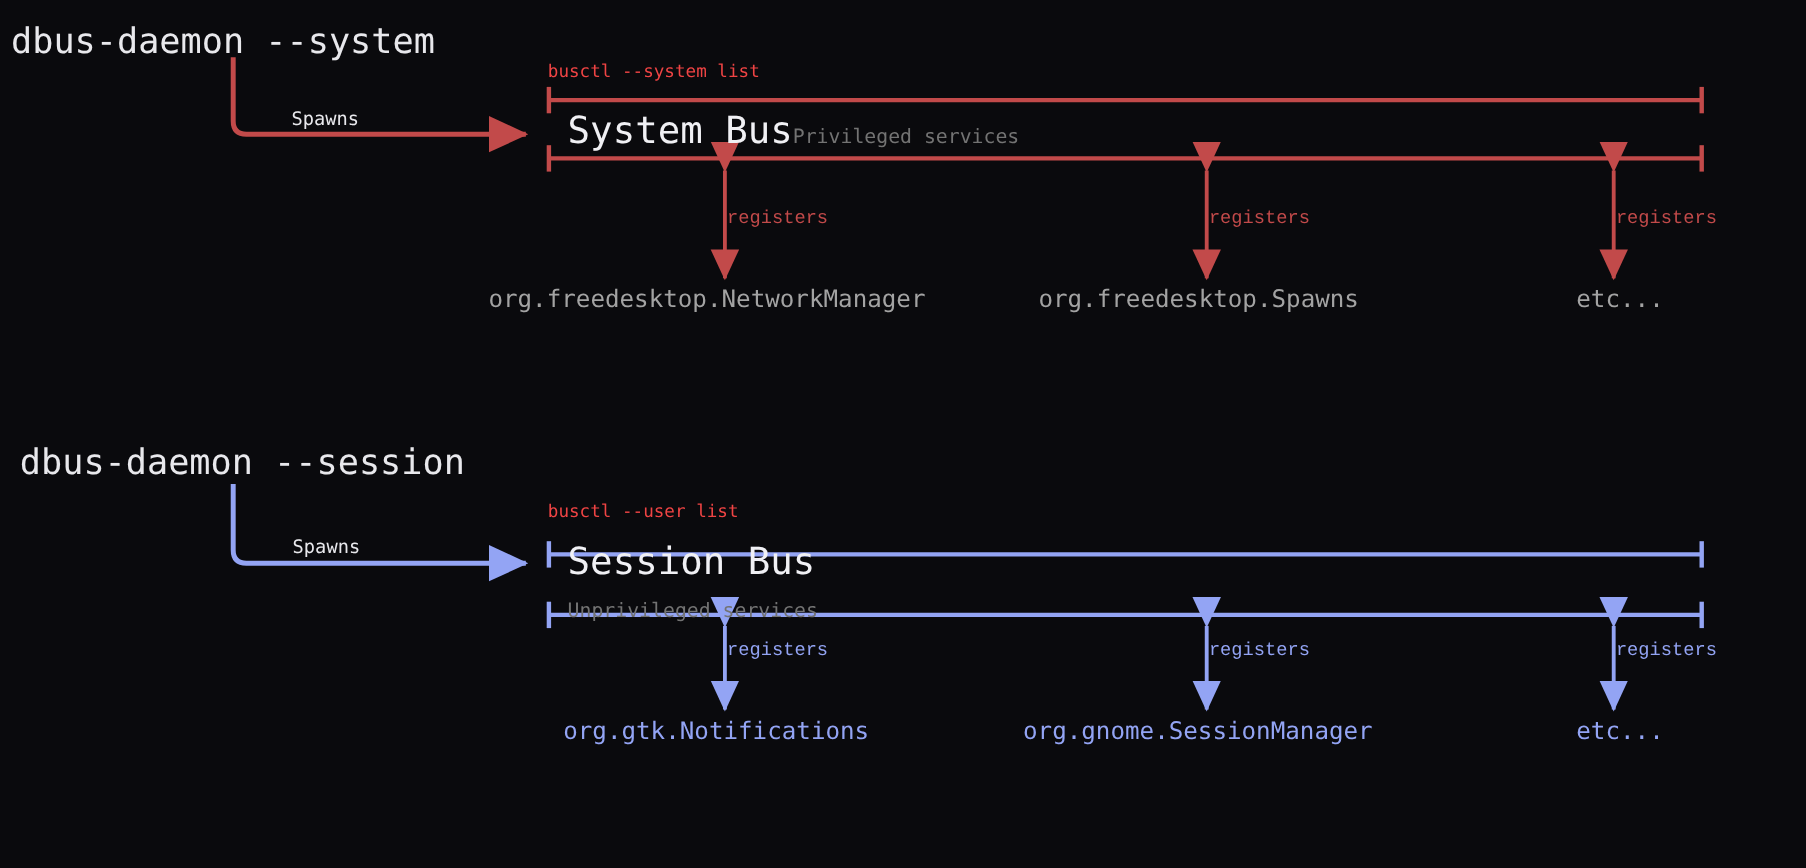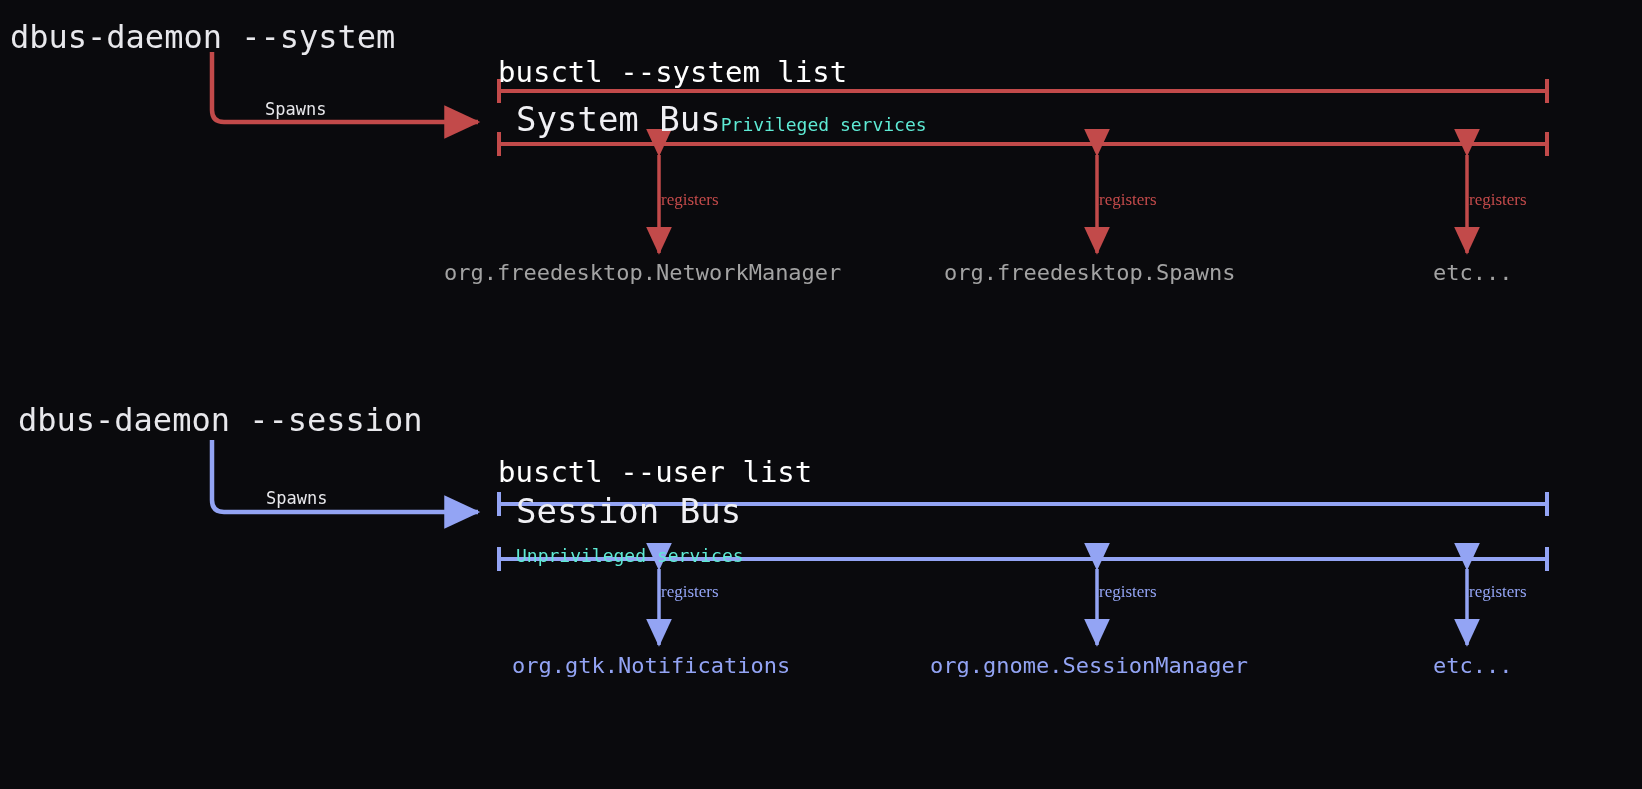--- a/index.html
+++ b/index.html
@@ -20,49 +20,49 @@
   
   .daemon-title {
     color: #e8e8ec;
     font-size: 32px;
     letter-spacing: 0px;
     font-family: "DejaVu Sans Mono", "Liberation Mono", monospace;
   }
 
   
   .busctl-label {
-    color: #ffffff;
-    font-size: 29px;
+    color: #ef4444;
+    font-size: 16px;
     font-family: "DejaVu Sans Mono", "Liberation Mono", monospace;
   }
 
   
   .bus-title {
     color: #f0f0f4;
     font-size: 34px;
     font-family: "DejaVu Sans Mono", "Liberation Mono", monospace;
   }
   .bus-subtitle {
-    color: #5eead4;
+    color: #737373;
     font-size: 18px;
     font-family: "DejaVu Sans Mono", "Liberation Mono", monospace;
     text-align: center;
   }
 
   
   .spawns-label {
     color: #e8e8ec;
     font-size: 17px;
     font-family: "DejaVu Sans Mono", "Liberation Mono", monospace;
   }
 
   
   .registers-label {
     font-size: 17px;
-    font-family: Liberation Serif, serif;
+    font-family: Liberation Mono, monospace;
     text-align: right;
   }
   .registers-label.system  { color: #c24a4a; }
   .registers-label.session { color: #93a4f4; }
 
   
   .service-name {
     font-size: 22px;
     font-family: "DejaVu Sans Mono", "Liberation Mono", monospace;
   }

